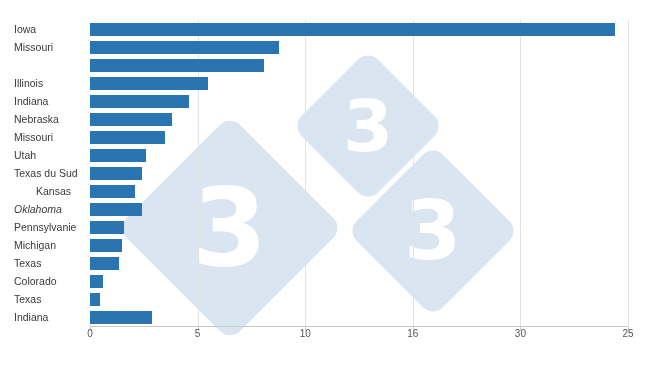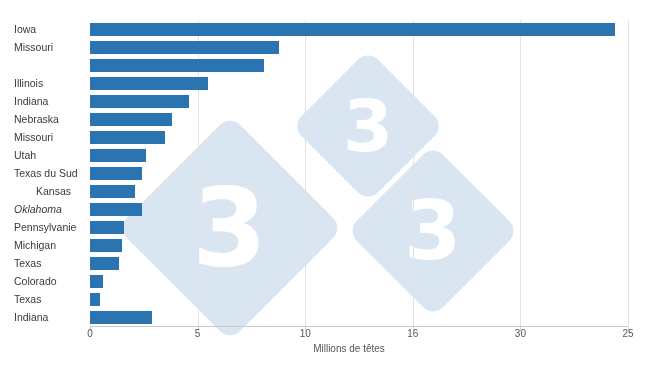--- a/index.html
+++ b/index.html
@@ -168,17 +168,14 @@
       <div class="tick-label" style="left: 197.6px;">5</div>
       <div class="tick" style="left: 305.2px;"></div>
       <div class="tick-label" style="left: 305.2px;">10</div>
       <div class="tick" style="left: 412.8px;"></div>
       <div class="tick-label" style="left: 412.8px;">16</div>
       <div class="tick" style="left: 520.4px;"></div>
       <div class="tick-label" style="left: 520.4px;">30</div>
       <div class="tick" style="left: 628px;"></div>
       <div class="tick-label" style="left: 628px;">25</div>
     </div>
-  <div class="axis-title">
-    <span class="axis-title-inner">Millions de têtes</span>
-  </div>
 
 </div>
 
 </body></html>

